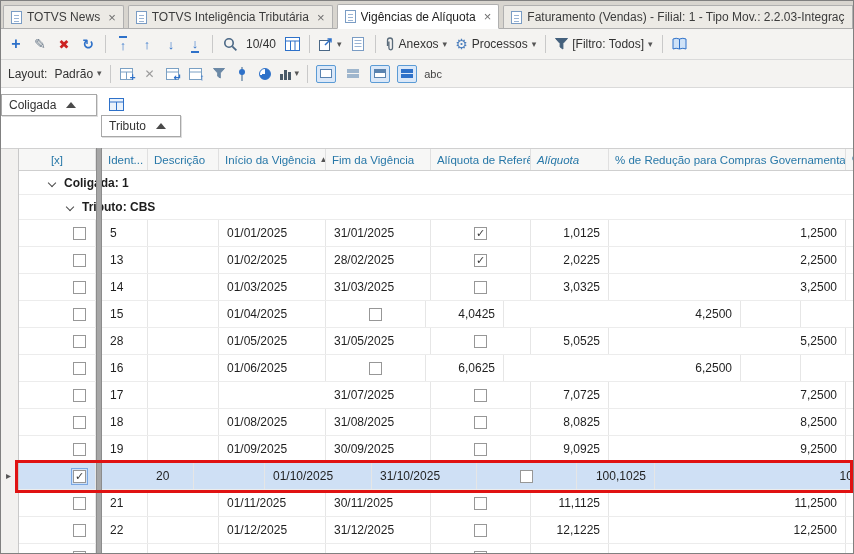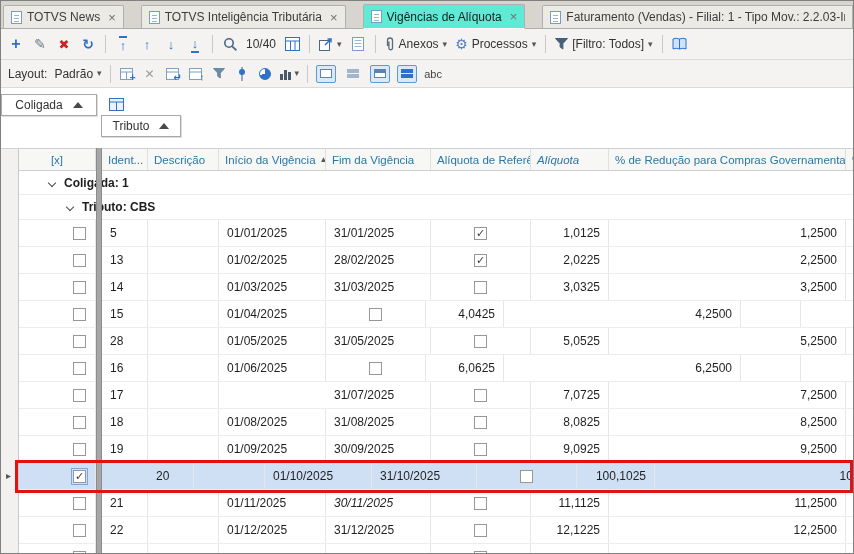--- a/index.html
+++ b/index.html
@@ -1,23 +1,23 @@
 <!DOCTYPE html>
 <html><head>
 <meta charset="utf-8">
 <style>
   *{box-sizing:border-box;margin:0;padding:0;}
   html,body{width:854px;height:554px;overflow:hidden;}
   body{font-family:"Liberation Sans","DejaVu Sans",sans-serif;background:#fff;}
   #app{position:relative;width:854px;height:554px;border:1px solid #808080;overflow:hidden;background:#fff;}
 
   
-  .tabbar{height:28px;background:#d8d5cf;display:flex;align-items:flex-end;padding:3px 0 0 2px;gap:17px;border-bottom:1px solid #aeaeae;}
+  .tabbar{height:28px;background:#d8d5cf;display:flex;align-items:flex-end;padding:3px 0 0 2px;gap:4px;border-bottom:1px solid #aeaeae;}
   .tab{display:flex;align-items:center;gap:5px;padding:0 7px;height:23px;background:#eceae5;border:1px solid #b0b0b0;border-bottom:none;border-radius:2px 2px 0 0;font-size:12px;color:#3c3c3c;white-space:nowrap;overflow:hidden;cursor:pointer;}
-  .tab.active{background:#5eead4;height:25px;color:#1d1d1d;position:relative;z-index:2;margin-bottom:-1px;border-bottom:1px solid #fff;}
+  .tab.active{background:#ffffff;height:25px;color:#1d1d1d;position:relative;z-index:2;margin-bottom:-1px;border-bottom:1px solid #fff;}
   .tab:last-child{flex:1;min-width:0;border-radius:2px 0 0 0;}
   .tab .close{color:#6f6f6f;font-size:13px;margin-left:3px;line-height:1;}
   .doc-ico{width:11px;height:13px;border:1px solid #7a9cc4;background:#fff;position:relative;flex:0 0 auto;}
   .doc-ico::before{content:"";position:absolute;left:2px;right:2px;top:3px;height:1px;background:#9ab4d4;box-shadow:0 3px 0 #9ab4d4,0 6px 0 #9ab4d4;}
   .tab-label{overflow:hidden;text-overflow:clip;white-space:nowrap;}
 
   
   .toolbar{display:flex;align-items:center;height:31px;background:#f4f3f1;border-bottom:1px solid #dadada;padding:0 7px;gap:8px;font-size:12px;color:#333;}
   .toolbar2{height:28px;gap:7px;}
   .tb-btn{display:flex;align-items:center;justify-content:center;min-width:16px;height:20px;cursor:pointer;gap:4px;}
@@ -41,21 +41,21 @@
   .tgl-rect{width:12px;height:9px;border:1px solid #5a83b0;background:#fff;}
   .tgl-split{width:12px;height:9px;display:flex;flex-direction:column;gap:1px;}
   .tgl-split i{display:block;flex:1;background:#9fb6cd;}
   .tgl-split.blue i{background:#2e71c9;}
   .tgl-band{width:12px;height:9px;border:1px solid #5a83b0;background:#fff;position:relative;}
   .tgl-band::before{content:"";position:absolute;left:0;right:0;top:0;height:3px;background:#5a83b0;}
   .abc{font-size:11px;color:#444;letter-spacing:0;}
 
   
   .groupband{position:relative;height:60px;background:#fff;}
-  .gbox{position:absolute;display:flex;align-items:center;justify-content:center;padding:0 7px;height:22px;background:#fff;border:1px solid #a8a8a8;font-size:12px;color:#333;box-shadow:1px 1px 0 #dedede;cursor:pointer;}
+  .gbox{position:absolute;display:flex;align-items:center;justify-content:flex-start;padding:0 7px;height:22px;background:#fff;border:1px solid #a8a8a8;font-size:12px;color:#333;box-shadow:1px 1px 0 #dedede;cursor:pointer;}
   .sortup{width:0;height:0;border-left:5px solid transparent;border-right:5px solid transparent;border-bottom:6px solid #4a4a4a;margin-left:10px;}
   .gb-grid-ico{position:absolute;left:108px;top:9px;}
 
   
   .gutter{position:absolute;left:0;top:147px;width:18px;height:407px;background:#f2f1ef;border-right:1px solid #c9c9c9;border-top:1px solid #d0d0d0;z-index:4;}
   .rowptr{position:absolute;left:5px;top:322px;color:#555;font-size:10px;line-height:1;}
   .gridhead{position:absolute;left:18px;top:147px;height:23px;width:836px;display:flex;background:#f7f7f6;border-top:1px solid #d0d0d0;border-bottom:1px solid #cfcfcf;overflow:hidden;}
   .hcell{flex:0 0 auto;display:flex;align-items:center;padding:0 6px;font-size:11.5px;color:#2878a8;border-right:1px solid #e0e0e0;white-space:nowrap;overflow:hidden;cursor:pointer;}
   .hcell.ctr{justify-content:center;padding:0;}
   .hcell.gap{padding:0;border-right:none;}
@@ -480,21 +480,21 @@
         <div class="gcell" style="width: 60px;"></div>
       </div>
       <div class="grow">
         <div class="gcell cbcell" style="width: 77px;">
           <span class="cb"></span>
         </div>
         <div class="gcell gap" style="width: 6px;"></div>
         <div class="gcell" style="width: 46px;">21</div>
         <div class="gcell" style="width: 71px;"></div>
         <div class="gcell" style="width: 107px;">01/11/2025</div>
-        <div class="gcell" style="width: 105px; font-style: italic;">30/11/2025</div>
+        <div class="gcell" style="width: 105px;">30/11/2025</div>
         <div class="gcell ctr" style="width: 100px;">
           <span class="cb"></span>
         </div>
         <div class="gcell num" style="width: 78px;">11,1125</div>
         <div class="gcell num" style="width: 237px;">11,2500</div>
         <div class="gcell" style="width: 60px;"></div>
       </div>
       <div class="grow">
         <div class="gcell cbcell" style="width: 77px;">
           <span class="cb"></span>

